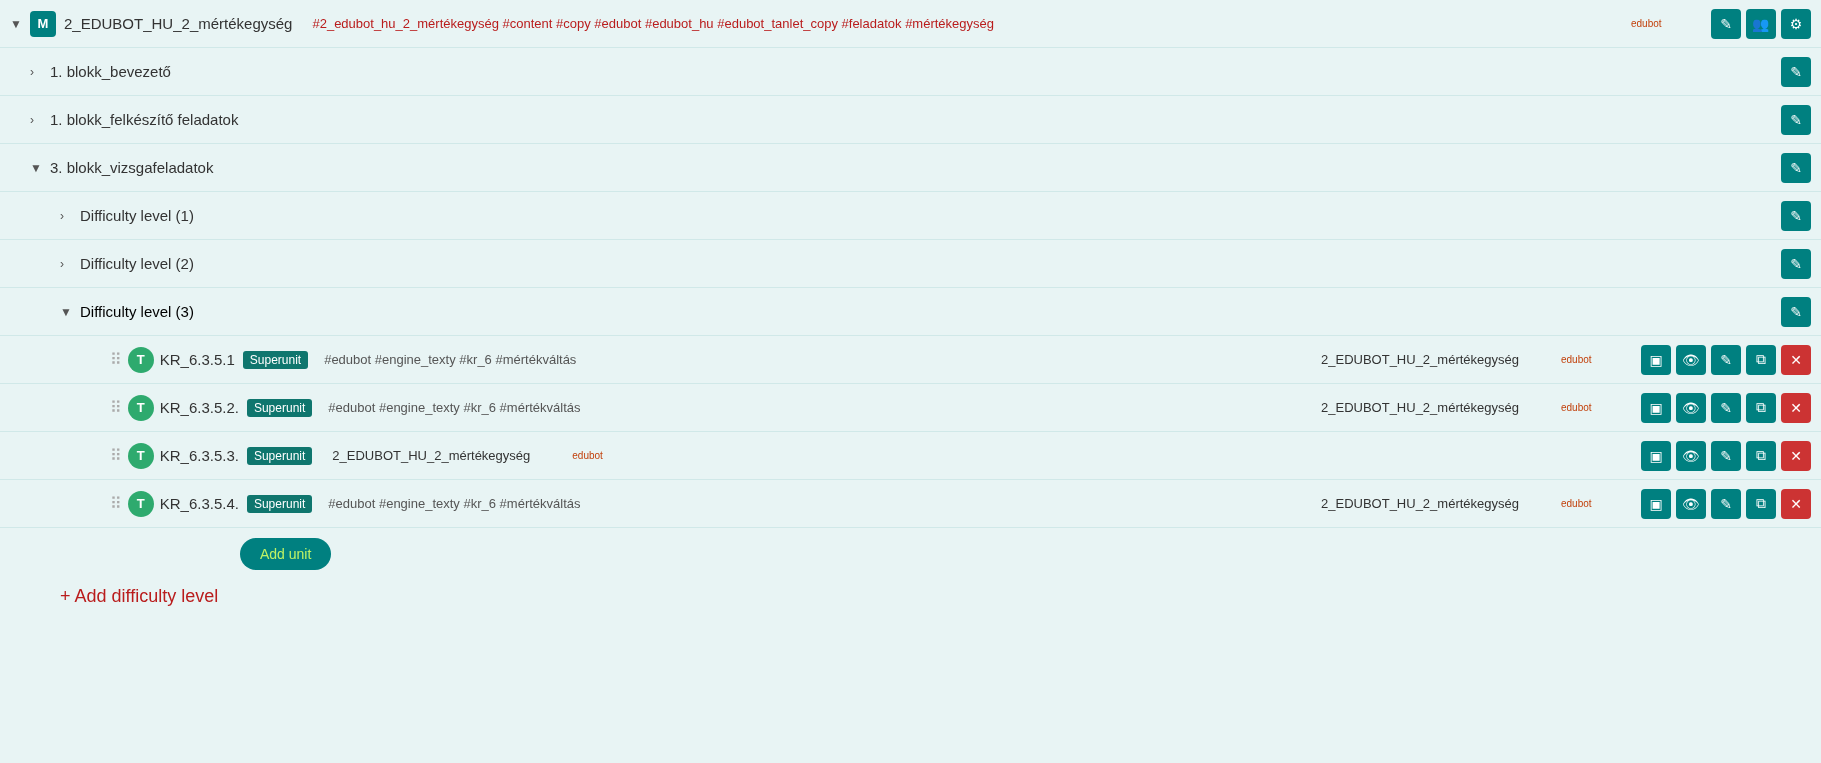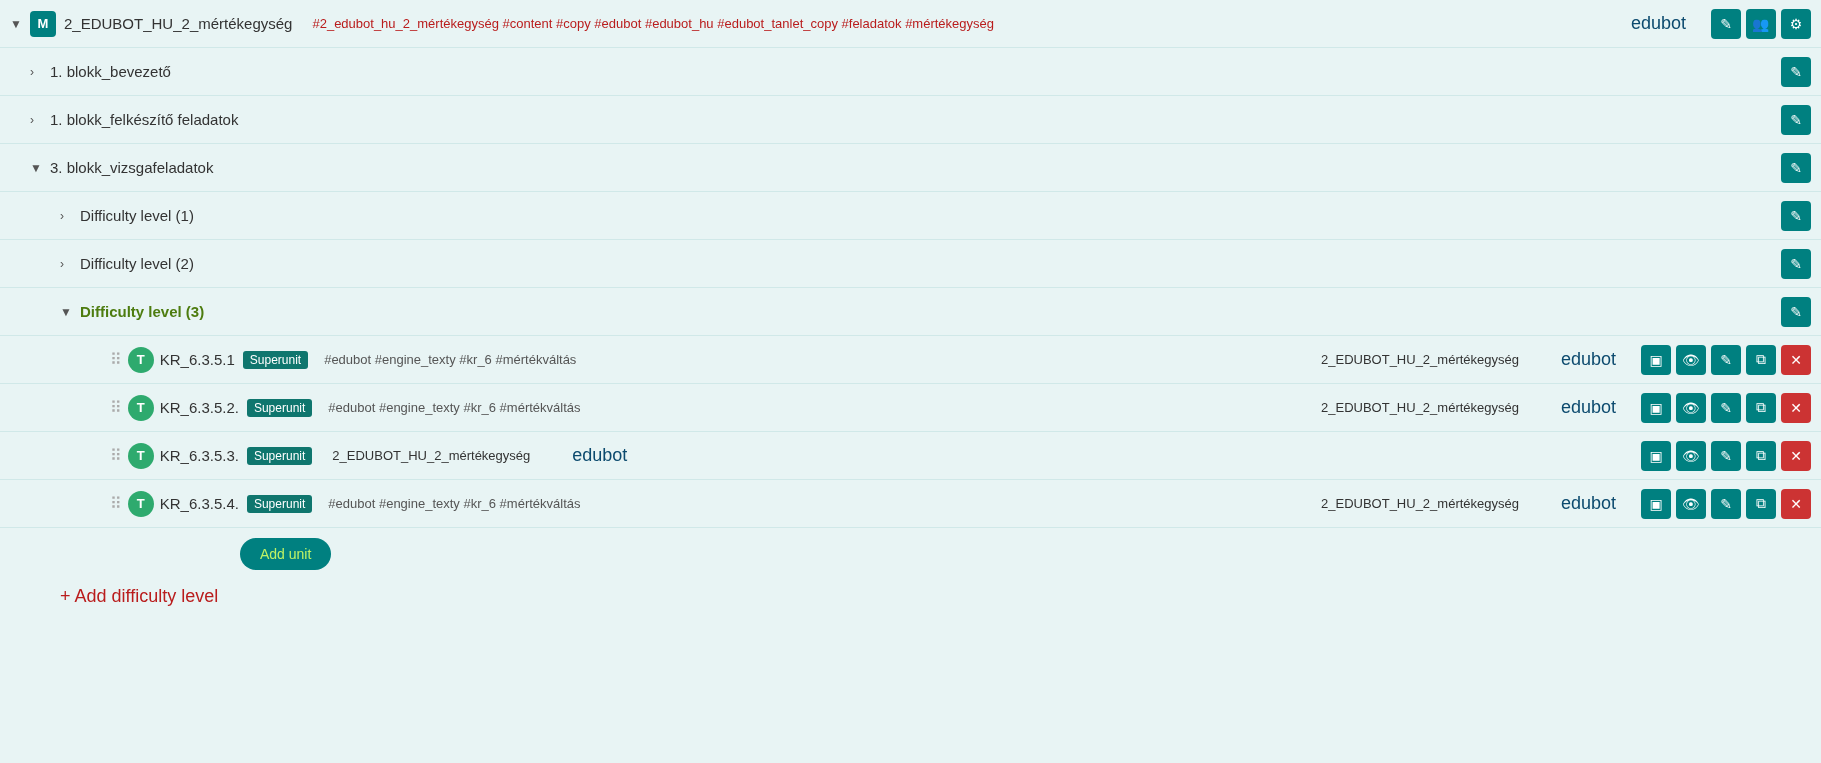--- a/index.html
+++ b/index.html
@@ -56,22 +56,22 @@
       flex-shrink: 0;
     }
 
     .row-title {
       font-size: 15px;
       font-weight: 500;
       flex-shrink: 0;
     }
 
     .row-title.active {
-      color: #4d7c0f;
-      font-weight: bold;
+      color: #000000;
+      font-weight: normal;
     }
 
     .superunit-badge {
       background: #0f766e;
       color: white;
       border-radius: 3px;
       padding: 2px 7px;
       font-size: 12px;
       margin-left: 8px;
       flex-shrink: 0;
@@ -85,22 +85,22 @@
     }
 
     .module-ref {
       color: #333;
       font-size: 13px;
       min-width: 220px;
       margin-left: 20px;
     }
 
     .author {
-      color: #0c4a6e;
-      font-size: 18px;
+      color: #c2410c;
+      font-size: 10px;
       min-width: 80px;
       margin-left: 20px;
     }
 
     .row-actions {
       display: flex;
       gap: 5px;
       margin-left: auto;
       align-items: center;
     }

